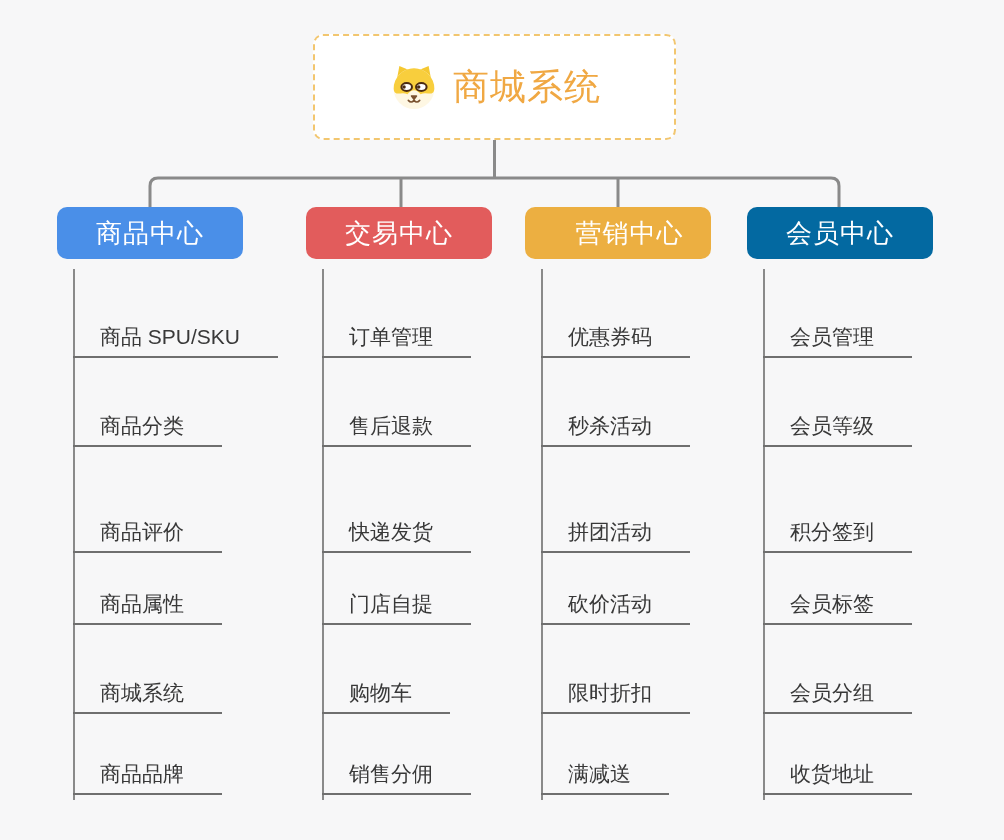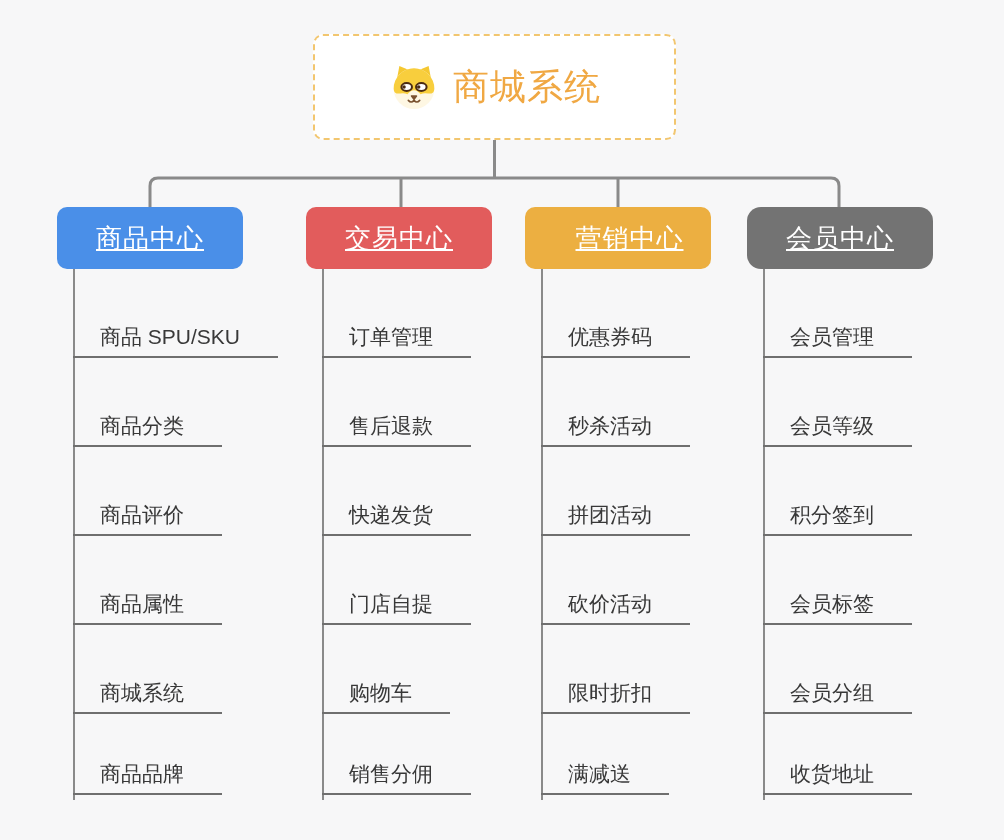--- a/index.html
+++ b/index.html
@@ -20,36 +20,35 @@
     box-sizing:border-box;background:#FFFFFF;
     border:2px dashed #F2C66F;border-radius:10px;
     display:flex;align-items:center;justify-content:center;gap:13px;
   }
   .root-title{font-size:36px;font-weight:500;letter-spacing:1px;}
   .dog-icon{width:52px;height:48px;flex:0 0 auto;}
 
   
   .branch{position:absolute;top:207px;width:186px;}
   .branch-box{
-    height:62px;border-radius:10px;
+    height:52px;border-radius:10px;
     display:flex;align-items:center;justify-content:center;
     color:#FFFFFF;font-size:26px;font-weight:400;letter-spacing:1px;
     cursor:pointer;
-    text-decoration:underline;
   }
   .subtree{position:absolute;left:16px;top:62px;width:240px;height:531px;}
   .trunk{position:absolute;left:0;top:0;width:2px;height:531px;background:#8A8A8A;}
   .leaf{
     position:absolute;left:0;white-space:nowrap;
     padding:0 38px 6px 27px;
     border-bottom:2px solid #6F6F6F;
     font-size:21px;line-height:26px;color:#383838;
     cursor:pointer;
   }
-  .leaf.r0{top:55px}.leaf.r1{top:144px}.leaf.r2{top:233px}
+  .leaf.r0{top:55px}.leaf.r1{top:144px}.leaf.r2{top:250px}
   .leaf.r3{top:322px}.leaf.r4{top:411px}.leaf.r5{top:492px}
   .b0{left:57px}.b1{left:306px}.b2{left:525px}.b3{left:747px}
 </style>
 </head>
 <body>
 
 <div class="stage">
 
   <svg class="connectors" viewBox="0 0 1004 840" xmlns="http://www.w3.org/2000/svg">
     <g stroke="#8A8A8A" stroke-width="3" fill="none">
@@ -109,21 +108,21 @@
       <div class="leaf r0">优惠券码</div>
       <div class="leaf r1">秒杀活动</div>
       <div class="leaf r2">拼团活动</div>
       <div class="leaf r3">砍价活动</div>
       <div class="leaf r4">限时折扣</div>
       <div class="leaf r5">满减送</div>
     </div>
   </div>
 
   <div class="branch b3">
-    <div class="branch-box" style="background: #737373; border-radius: 14px;">会员中心</div>
+    <div class="branch-box" style="background: #0369a1;">会员中心</div>
     <div class="subtree">
       <div class="trunk"></div>
       <div class="leaf r0">会员管理</div>
       <div class="leaf r1">会员等级</div>
       <div class="leaf r2">积分签到</div>
       <div class="leaf r3">会员标签</div>
       <div class="leaf r4">会员分组</div>
       <div class="leaf r5">收货地址</div>
     </div>
   </div>

